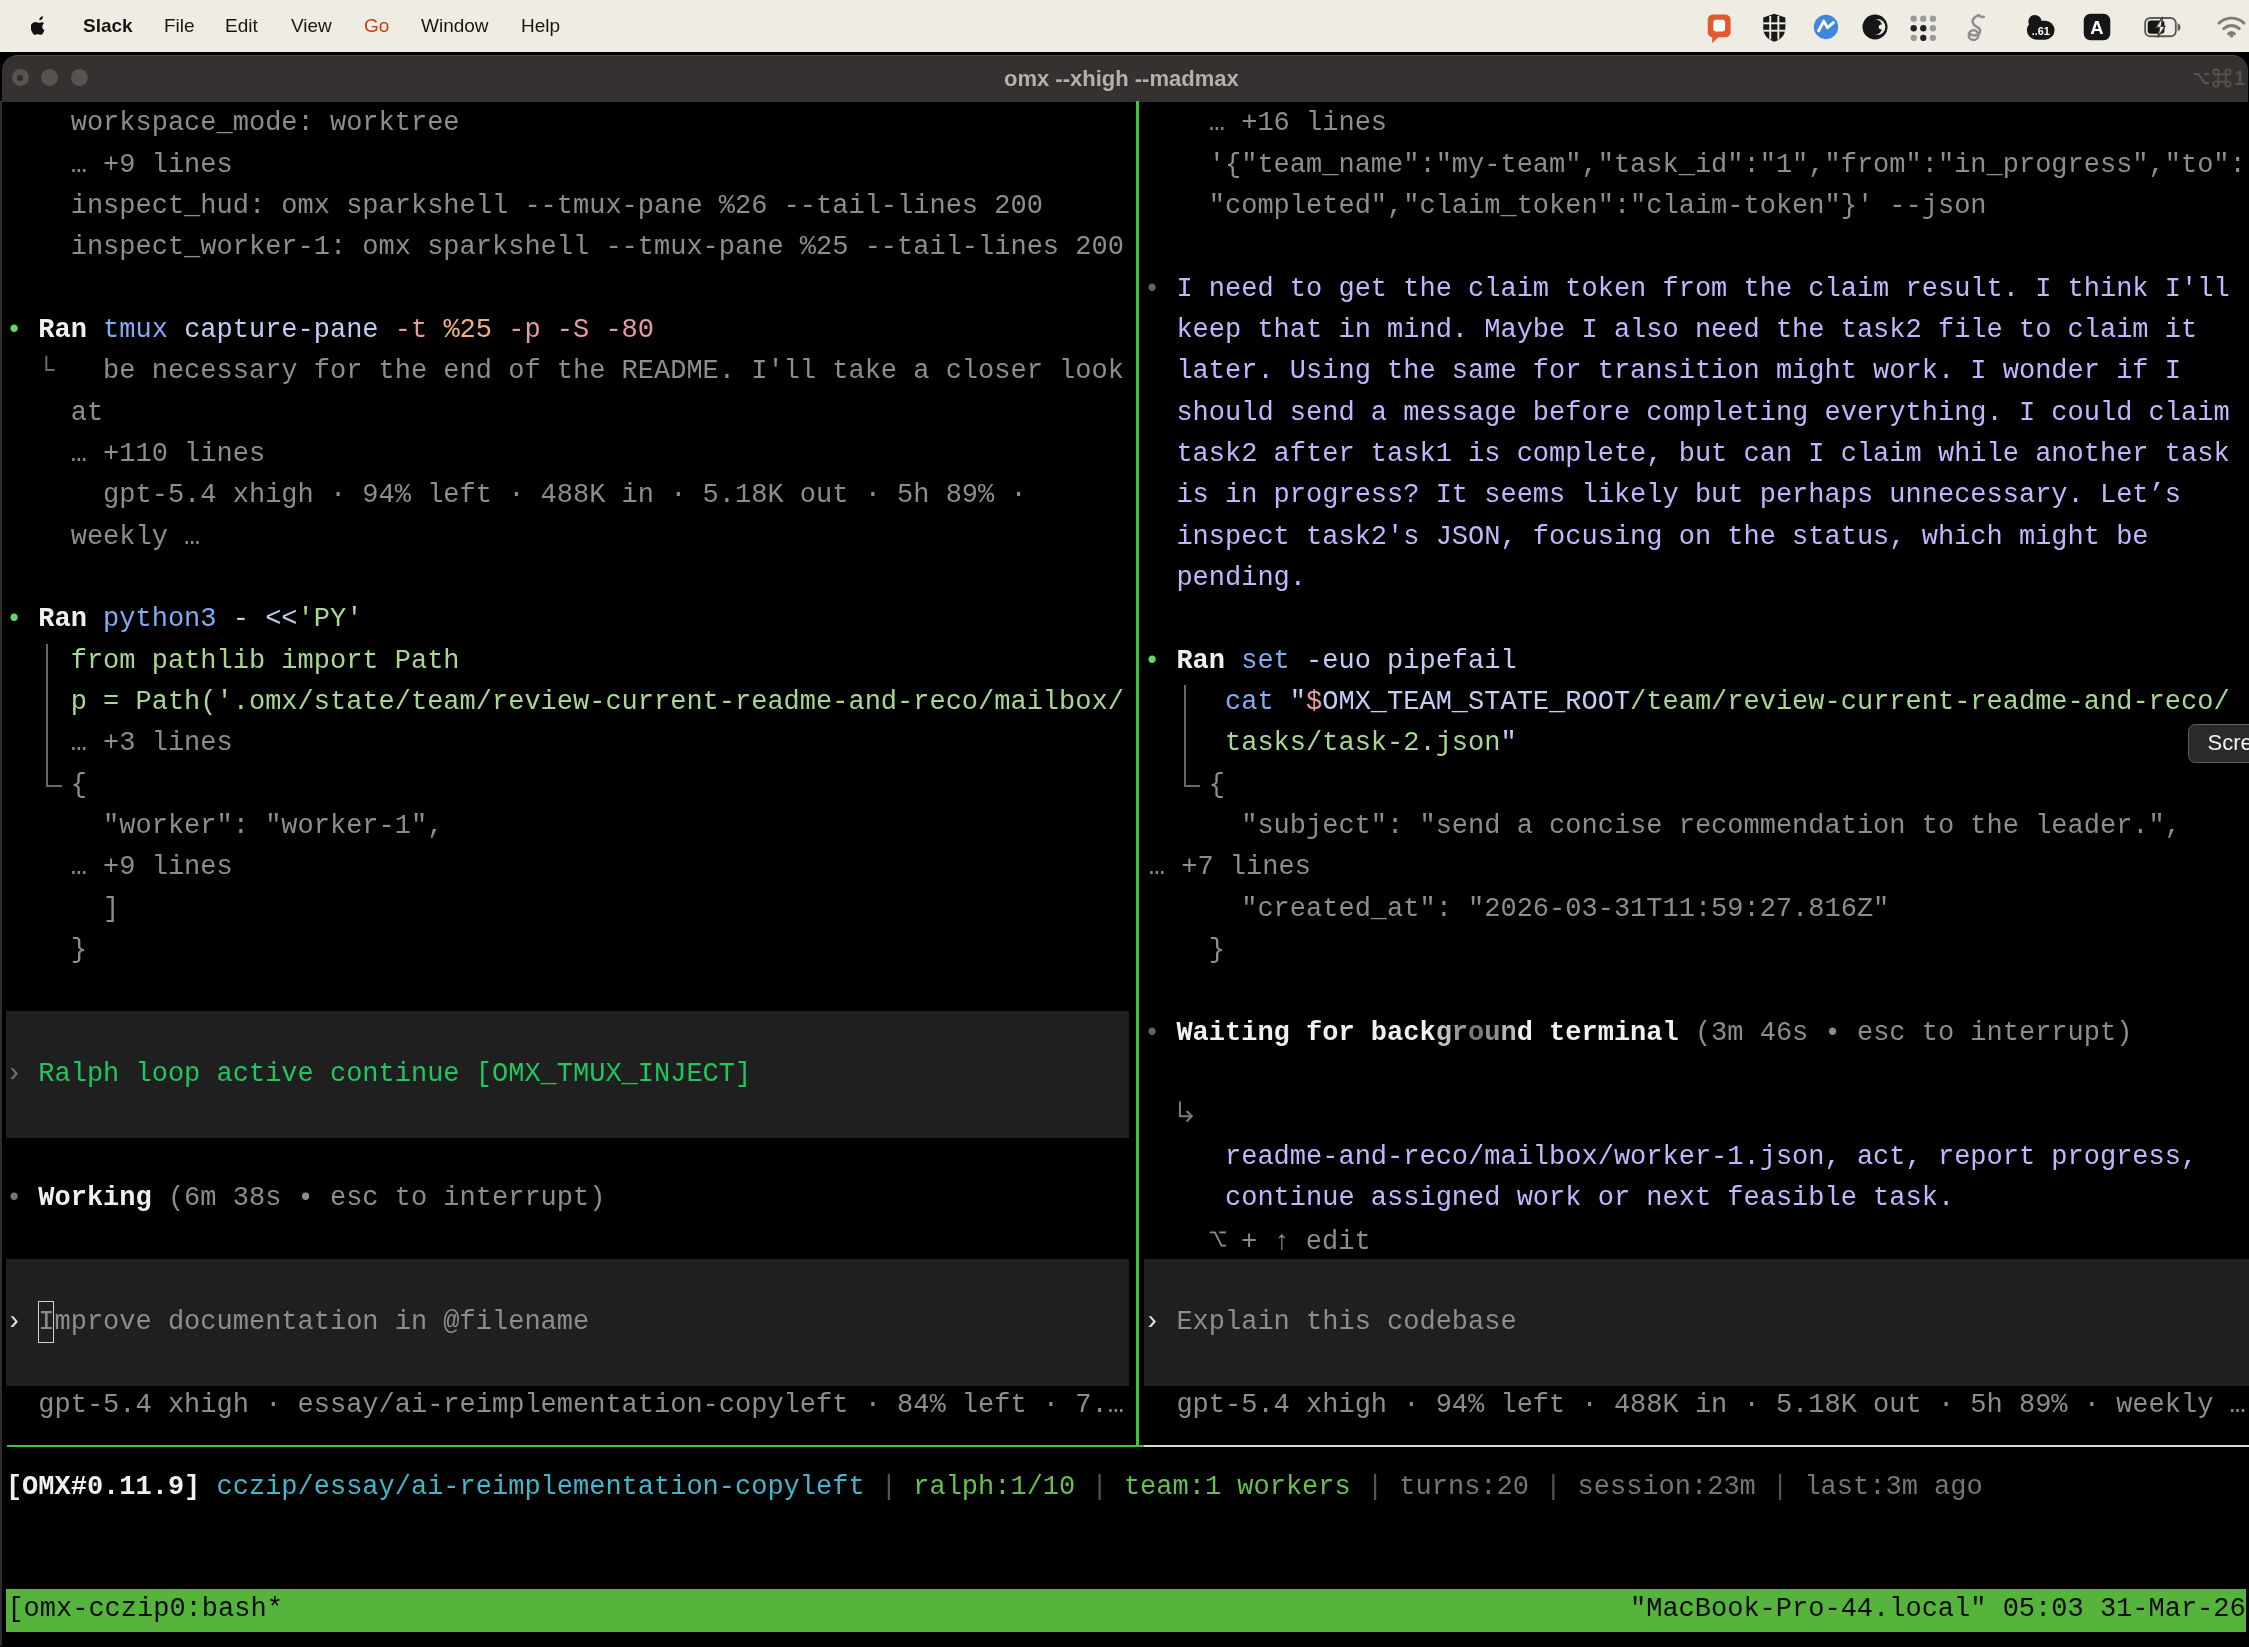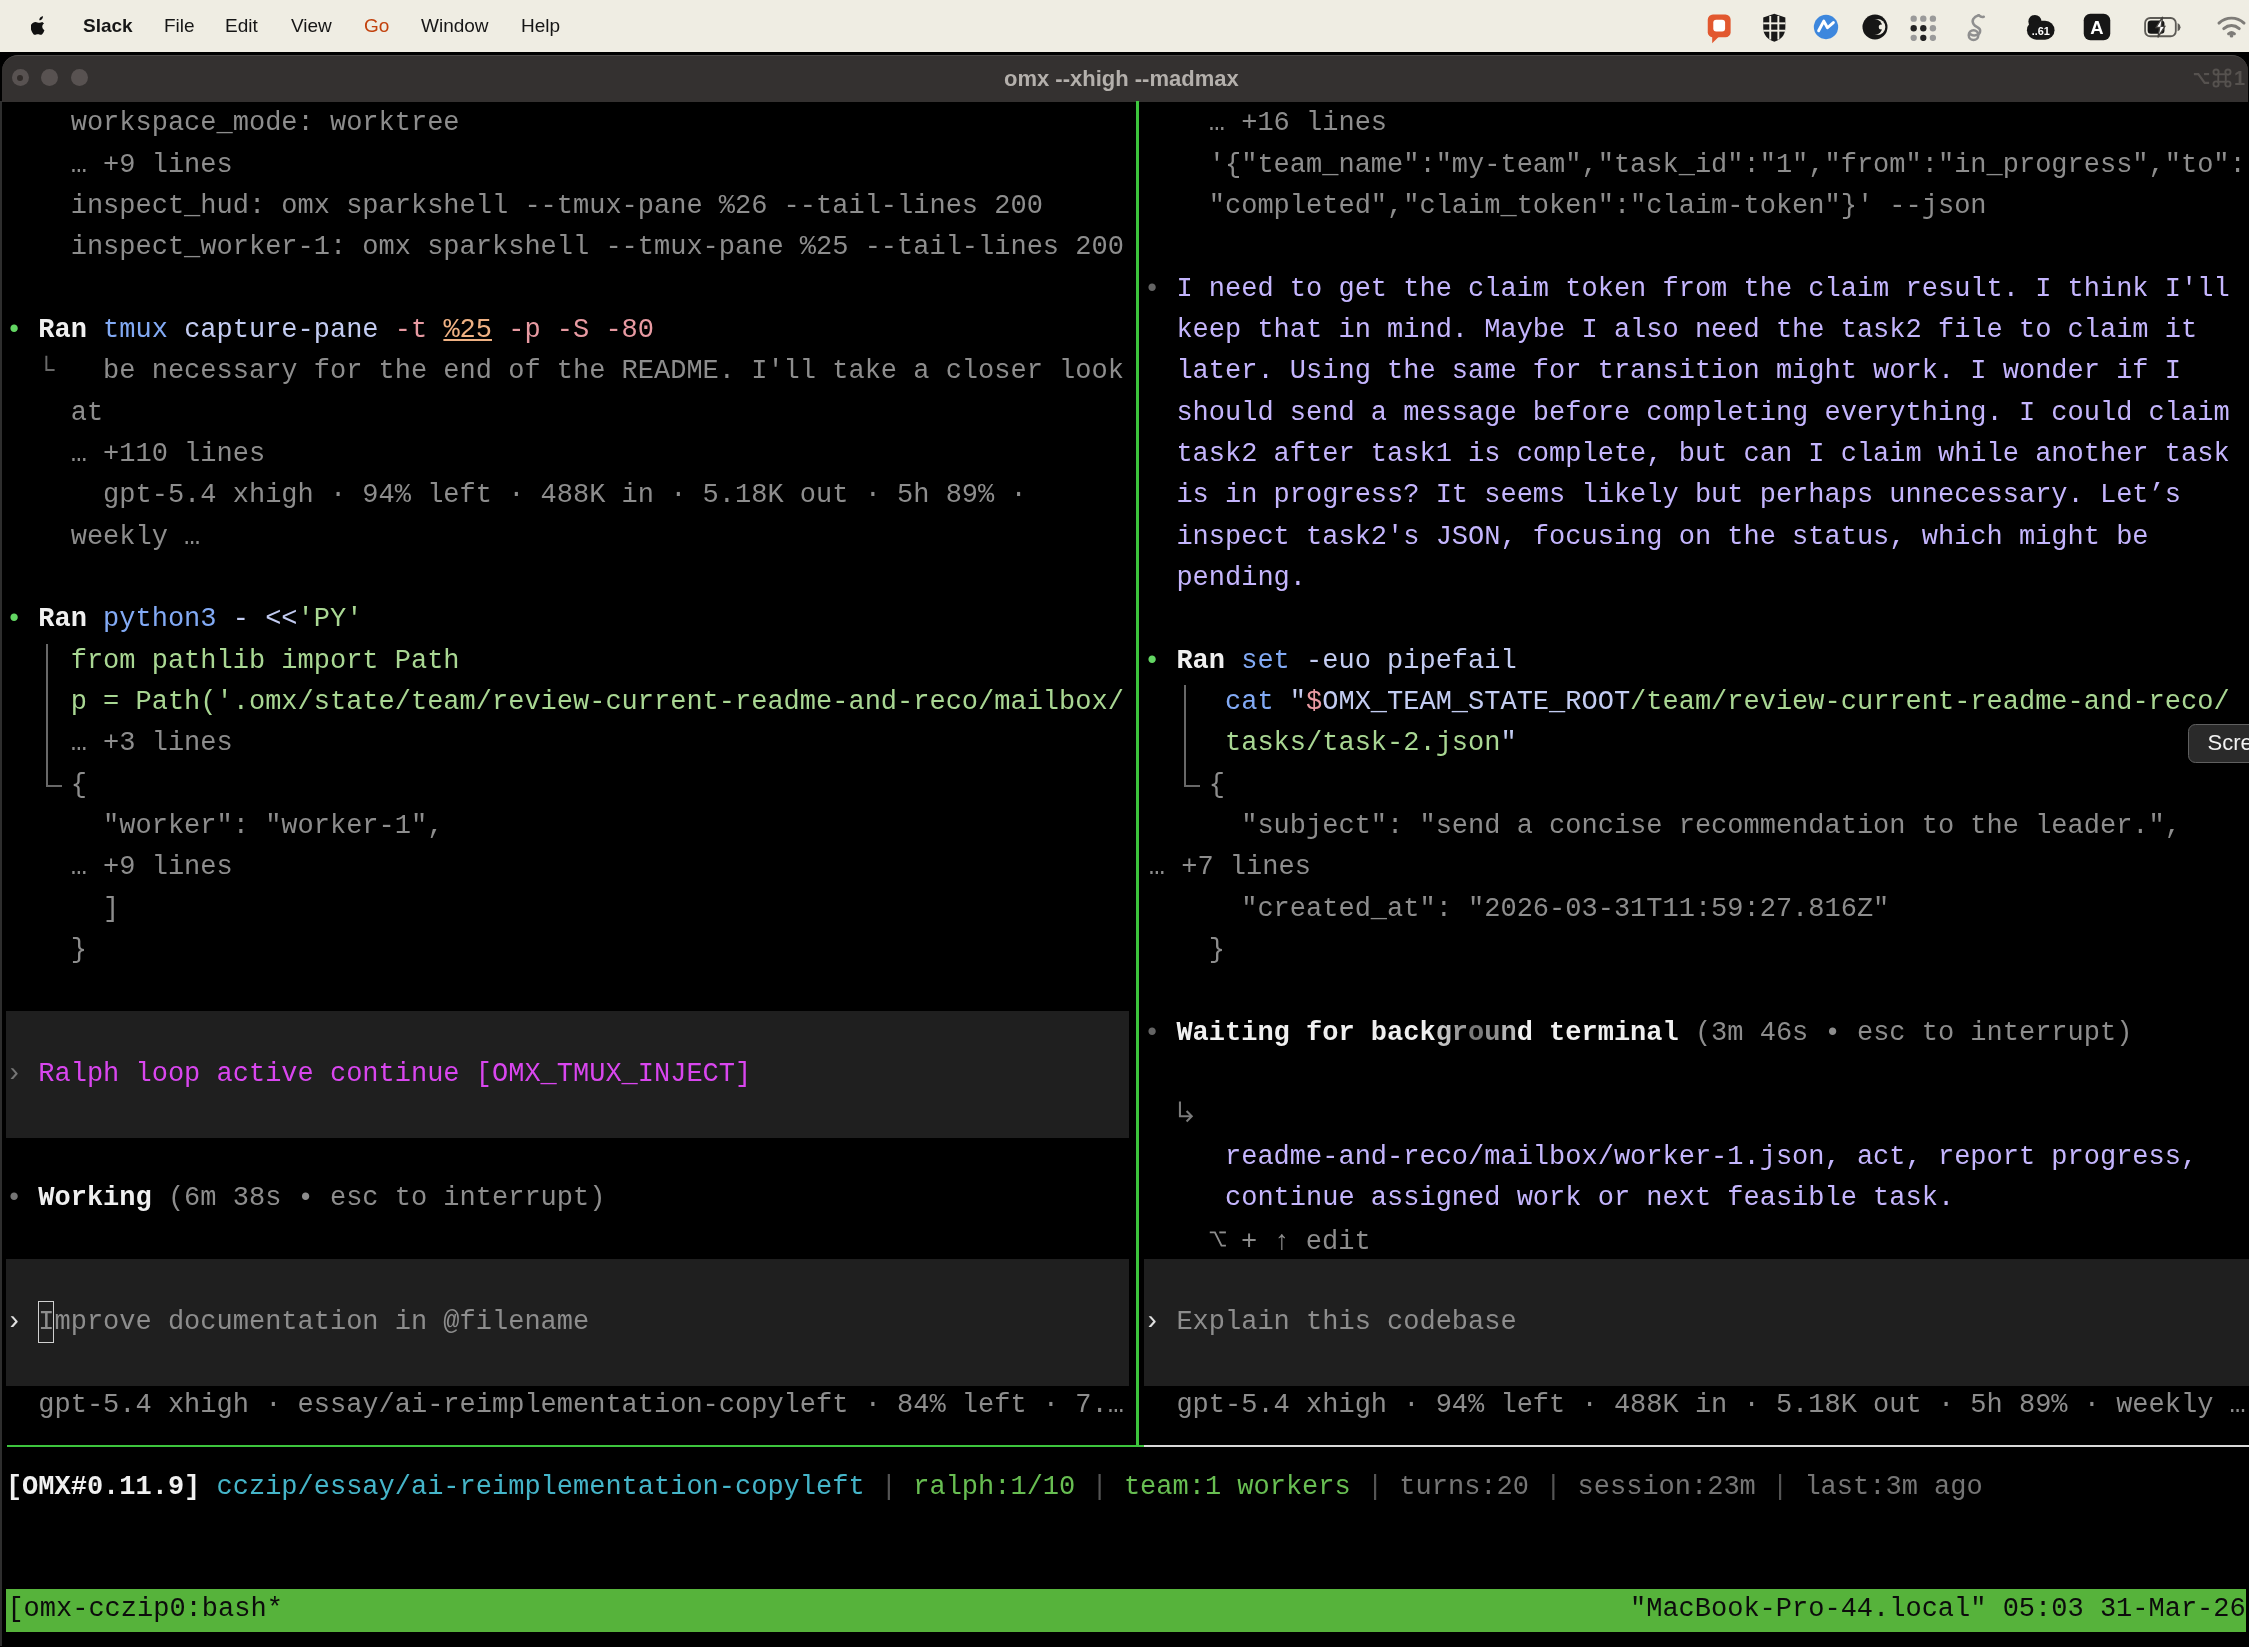--- a/index.html
+++ b/index.html
@@ -1,26 +1,26 @@
 <!DOCTYPE html>
 <html style="font-size:11.8px"><head><meta charset="utf-8">
 <style>
   * { margin:0; padding:0; box-sizing:border-box; }
   html,body { width:2250px; height:1648px; background:#000; overflow:hidden; position:relative; }
   .row { position:absolute; white-space:pre; font:27px/41px "Liberation Mono", monospace; color:#8d8d8d; letter-spacing:0; }
   .row .w  { color:#f0f0f0; font-weight:bold; }
   .row .bl { color:#82aaf5; }
   .row .lv { color:#c3ccf2; }
   .row .pk { color:#e89aa2; }
-  .row .or { color:#efb183;text-decoration:underline; }
+  .row .or { color:#efb183; }
   .row .gr { color:#a9d793; }
   .row .gb { color:#63d663; }
   .row .dm { color:#6a6a6a; }
   .row .it { color:#c4b5fd; }
-  .row .bx { color:#d946ef;text-align:right; }
+  .row .bx { color:#22c55e;text-align:right; }
   .row .pr { color:#e0e0e0; }
   .row .g2 { color:#757575; }
   .row .db { color:#646464; }
   .row .cy { color:#45b5c9; }
   .row .sg { color:#68be52; }
   .row .sep{ color:#555555; }
   .arr { display:inline-block; width:16px; height:29.5px; position:relative; top:3px;
          background:none; }
   .opt { display:inline-block; width:16px; height:29.5px; position:relative; top:3px; }
 </style></head>

